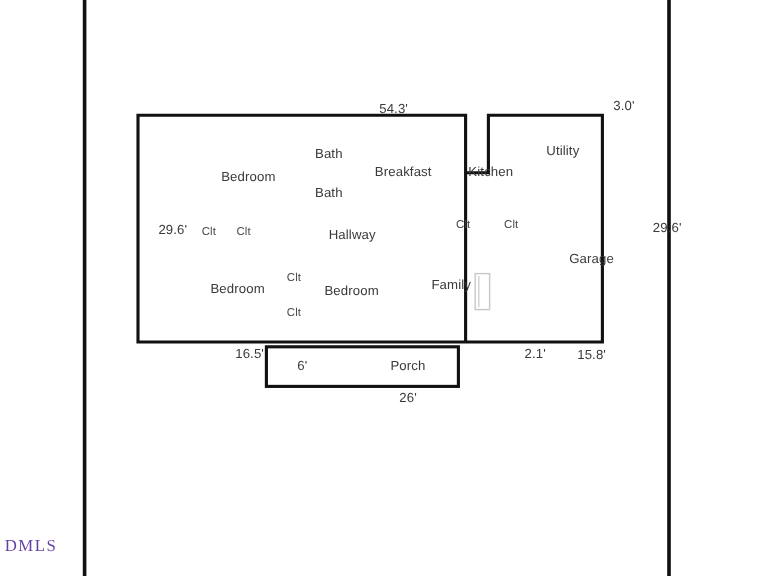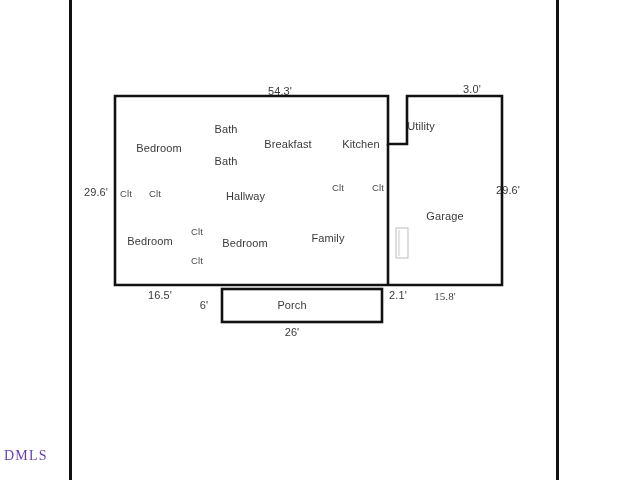--- a/index.html
+++ b/index.html
@@ -36,20 +36,21 @@
   .page-rule.right { left: 556px; }
 
   
   .label {
     position: absolute;
     font-size: 11px;
     line-height: 12px;
     color: #3b3b3b;
     white-space: nowrap;
     letter-spacing: 0.1px;
+    margin-left: 48px;
   }
   .label.room {
     font-size: 11px;
     color: #3a3a3a;
   }
   .label.dim {
     font-size: 11px;
     color: #3a3a3a;
   }
   .label.clt {
@@ -114,17 +115,17 @@
     <div class="label clt center rot-cw" style="left: 378px; top: 188px;">Clt</div>
   </div>
 <div id="dimensions-layer">
     <div class="label dim center" style="left: 280px; top: 91px;">54.3'</div>
     <div class="label dim center" style="left: 472px; top: 89px;">3.0'</div>
     <div class="label dim center rot-ccw" style="left: 96px; top: 192px;">29.6'</div>
     <div class="label dim center rot-cw" style="left: 508px; top: 190px;">29.6'</div>
     <div class="label dim center" style="left: 160px; top: 295px;">16.5'</div>
     <div class="label dim center rot-ccw" style="left: 204px; top: 305px;">6'</div>
     <div class="label dim center" style="left: 398px; top: 295px;">2.1'</div>
-    <div class="label dim center" style="left: 445px; top: 296px; font-family: Liberation Serif, serif;">15.8'</div>
+    <div class="label dim center" style="left: 445px; top: 296px;">15.8'</div>
     <div class="label dim center" style="left: 292px; top: 332px;">26'</div>
   </div>
 
 <div class="watermark">DMLS</div>
 
 </body></html>

